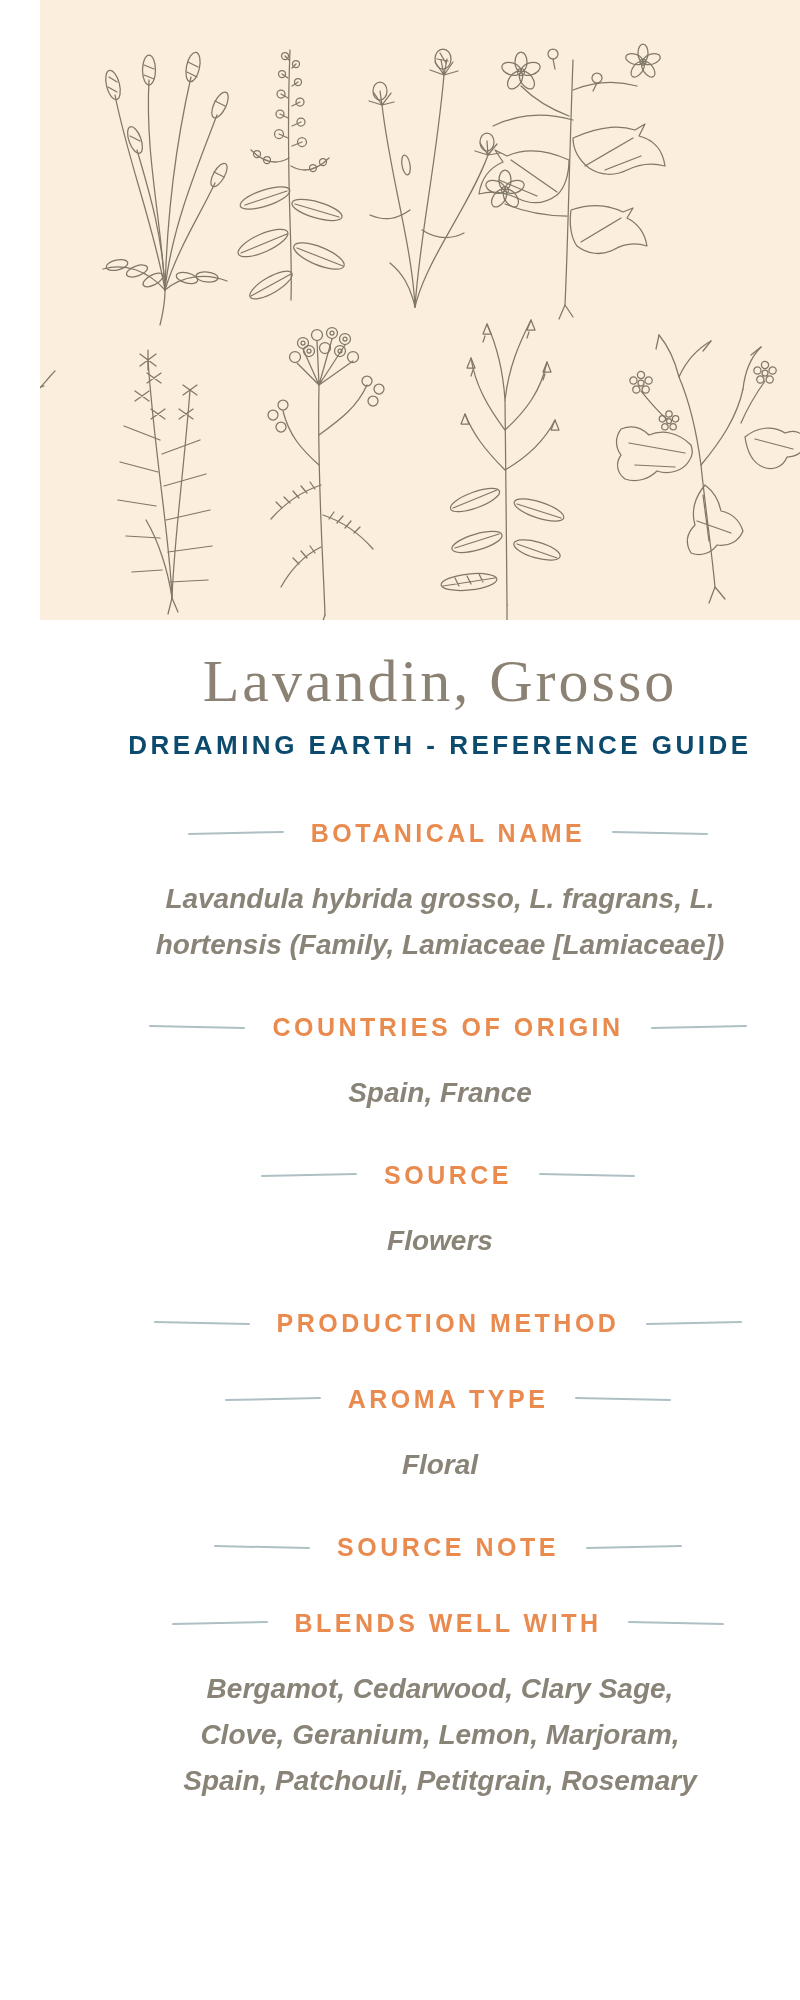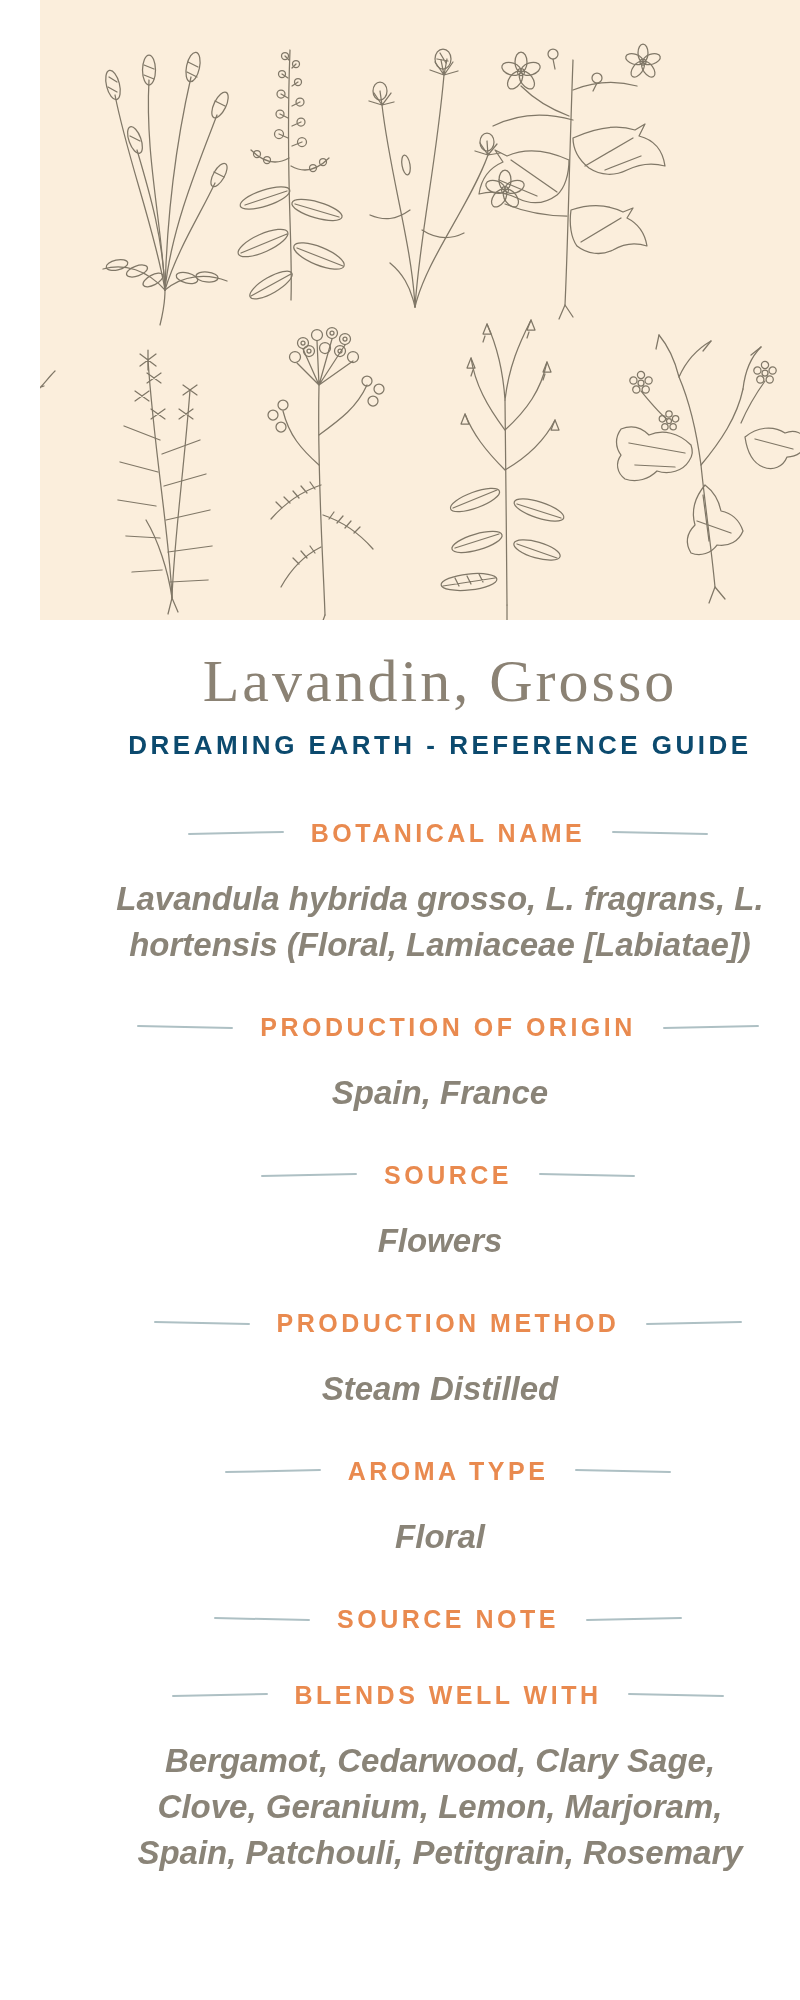--- a/index.html
+++ b/index.html
@@ -34,21 +34,21 @@
   .sec-line{width:96px;height:2px;background:#aec0c4;border-radius:2px;flex:0 0 auto;}
   .sec-line.tilt-a{transform:rotate(-1.3deg);}
   .sec-line.tilt-b{transform:rotate(1.1deg);}
   .sec-label{
     font-size:25px;font-weight:bold;letter-spacing:3.5px;
     color:#e98a4f;white-space:nowrap;
   }
   .sec-value{
     margin:26px auto 0;max-width:680px;text-align:center;
     font-style:italic;font-weight:bold;
-    font-size:33px;line-height:46px;color:#8a8478;
+    font-size:28px;line-height:46px;color:#8a8478;
   }
   .sec-value .vline{display:block;}
 </style>
 </head>
 <body>
 
 <div class="page">
 
   <div class="hero">
     <svg width="800" height="620" viewBox="0 0 800 620">
@@ -289,28 +289,28 @@
   <div class="subtitle">DREAMING EARTH - REFERENCE GUIDE</div>
 
   <div class="section first">
     <div class="sec-head">
       <span class="sec-line tilt-a"></span>
       <span class="sec-label">BOTANICAL NAME</span>
       <span class="sec-line tilt-b"></span>
     </div>
     <div class="sec-value">
       <span class="vline">Lavandula hybrida grosso, L. fragrans, L.</span>
-      <span class="vline">hortensis (Floral, Lamiaceae [Labiatae])</span>
-    </div>
-  </div>
-
-  <div class="section">
-    <div class="sec-head">
-      <span class="sec-line tilt-b"></span>
-      <span class="sec-label">PRODUCTION OF ORIGIN</span>
+      <span class="vline">hortensis (Family, Lamiaceae [Lamiaceae])</span>
+    </div>
+  </div>
+
+  <div class="section">
+    <div class="sec-head">
+      <span class="sec-line tilt-b"></span>
+      <span class="sec-label">COUNTRIES OF ORIGIN</span>
       <span class="sec-line tilt-a"></span>
     </div>
     <div class="sec-value">
       <span class="vline">Spain, France</span>
     </div>
   </div>
 
   <div class="section">
     <div class="sec-head">
       <span class="sec-line tilt-a"></span>
@@ -320,23 +320,20 @@
     <div class="sec-value">
       <span class="vline">Flowers</span>
     </div>
   </div>
 
   <div class="section">
     <div class="sec-head">
       <span class="sec-line tilt-b"></span>
       <span class="sec-label">PRODUCTION METHOD</span>
       <span class="sec-line tilt-a"></span>
-    </div>
-    <div class="sec-value">
-      <span class="vline">Steam Distilled</span>
     </div>
   </div>
 
   <div class="section">
     <div class="sec-head">
       <span class="sec-line tilt-a"></span>
       <span class="sec-label">AROMA TYPE</span>
       <span class="sec-line tilt-b"></span>
     </div>
     <div class="sec-value">

